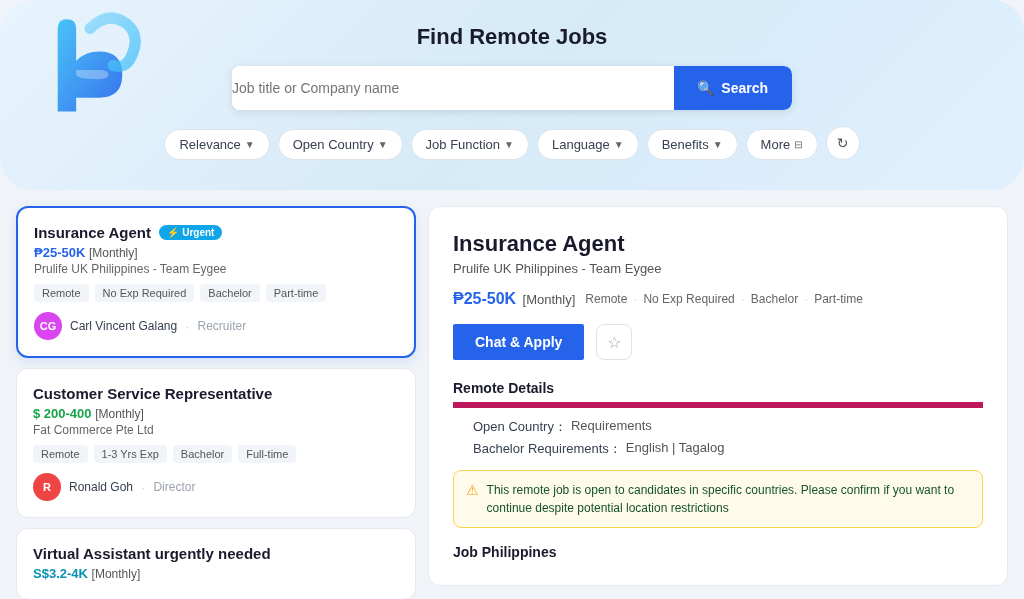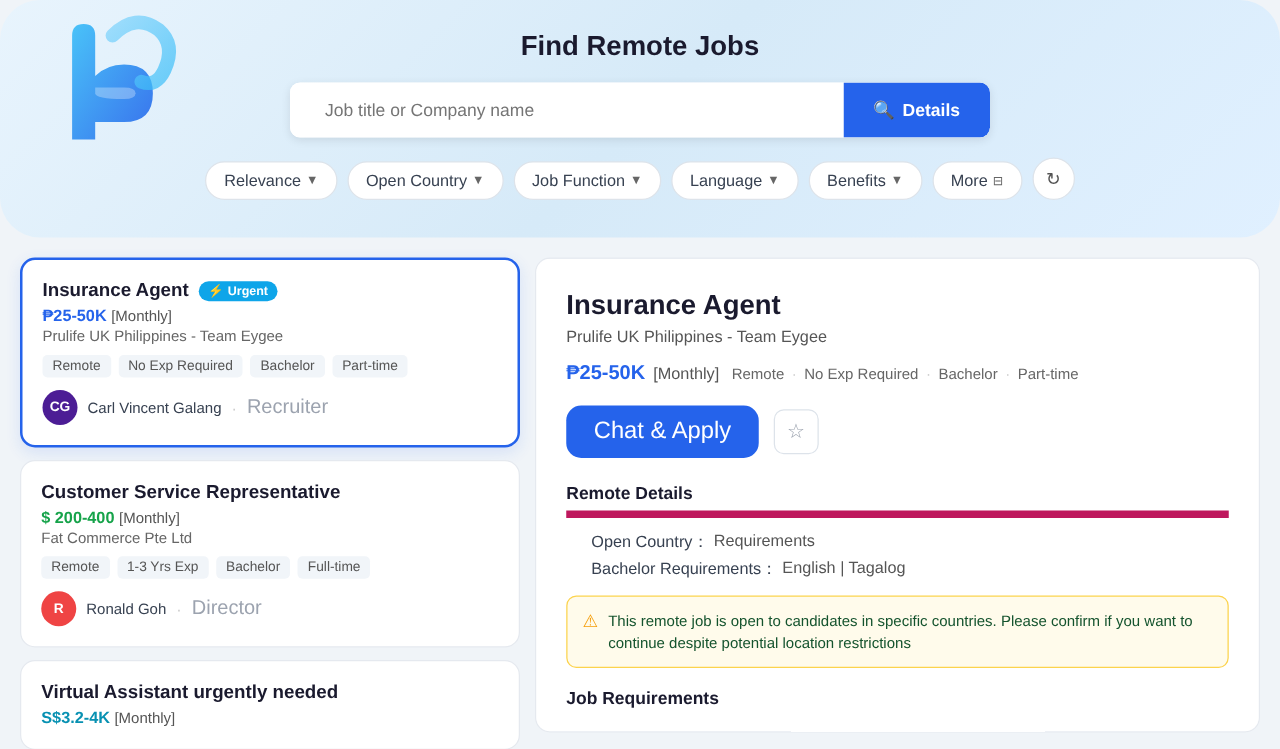--- a/index.html
+++ b/index.html
@@ -47,21 +47,21 @@
       background: white;
       border-radius: 8px;
       box-shadow: 0 2px 8px rgba(0,0,0,0.1);
       overflow: hidden;
       width: 560px;
     }
     .search-input {
       flex: 1;
       border: none;
       outline: none;
-      padding: 14px 28px;
+      padding: 14px 0;
       font-size: 14px;
       color: #666;
       background: white;
     }
     .search-btn {
       background: #2563eb;
       color: white;
       border: none;
       padding: 12px 24px;
       font-size: 14px;
@@ -205,21 +205,21 @@
       font-weight: 600;
       overflow: hidden;
     }
     .recruiter-name {
       font-size: 12px;
       color: #374151;
       font-weight: 500;
     }
     .recruiter-role {
       color: #9ca3af;
-      font-size: 16px;
+      font-size: 12px;
     }
 
     
     .job-detail {
       flex: 1;
       background: white;
       border-radius: 12px;
       padding: 24px;
       margin-left: 12px;
       border: 1px solid #e5e9ef;
@@ -261,23 +261,23 @@
       display: flex;
       align-items: center;
       gap: 12px;
       margin-bottom: 20px;
     }
     .chat-apply-btn {
       background: #2563eb;
       color: white;
       border: none;
       padding: 10px 22px;
-      border-radius: 12px;
-      font-size: 19px;
-      font-weight: 400;
+      border-radius: 2px;
+      font-size: 14px;
+      font-weight: 700;
       cursor: pointer;
     }
     .star-btn {
       background: white;
       border: 1px solid #dde3ea;
       width: 36px;
       height: 36px;
       border-radius: 8px;
       cursor: pointer;
       display: flex;
@@ -362,21 +362,21 @@
     </svg>
   </div>
 
   <h1 class="header-title">Find Remote Jobs</h1>
 
   <div class="search-bar">
     <div class="search-input-wrapper">
       <input class="search-input" type="text" placeholder="Job title or Company name" style="">
       <button class="search-btn">
         <span>🔍</span>
-        <span>Details</span>
+        <span>Search</span>
       </button>
     </div>
   </div>
 
   <div class="filter-bar">
     <button class="filter-btn">
       <span>Relevance</span>
       <span class="chevron">▼</span>
     </button>
     <button class="filter-btn">
@@ -419,21 +419,21 @@
         <span class="salary-period">[Monthly]</span>
       </div>
       <div class="job-company">Prulife UK Philippines - Team Eygee</div>
       <div class="job-tags">
         <span class="job-tag">Remote</span>
         <span class="job-tag">No Exp Required</span>
         <span class="job-tag">Bachelor</span>
         <span class="job-tag">Part-time</span>
       </div>
       <div class="recruiter-row">
-        <div class="recruiter-avatar" style="background:#4c1d95;">
+        <div class="recruiter-avatar" style="background:#d946ef;">
           <span>CG</span>
         </div>
         <span class="recruiter-name">Carl Vincent Galang</span>
         <span style="color:#ccc;">·</span>
         <span class="recruiter-role">Recruiter</span>
       </div>
     </div>
 
     <div class="job-card">
       <div class="job-card-header">
@@ -509,16 +509,16 @@
     <div class="remote-detail-row">
       <span class="remote-detail-label">Bachelor Requirements：</span>
       <span>English | Tagalog</span>
     </div>
 
     <div class="warning-box">
       <span class="warning-icon">⚠</span>
       <span class="warning-text">This remote job is open to candidates in specific countries. Please confirm if you want to continue despite potential location restrictions</span>
     </div>
 
-    <div class="job-description-title">Job Requirements</div>
+    <div class="job-description-title">Job Philippines</div>
   </div>
 
 </div>
 
 </body></html>

